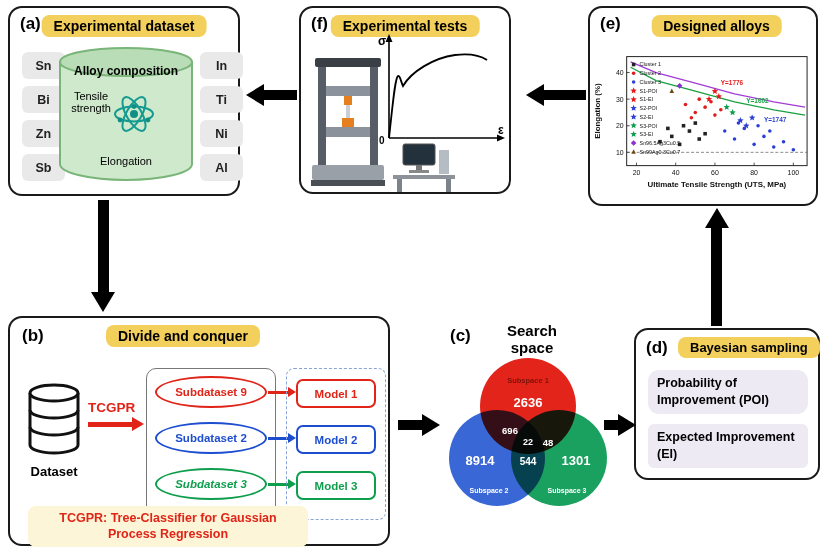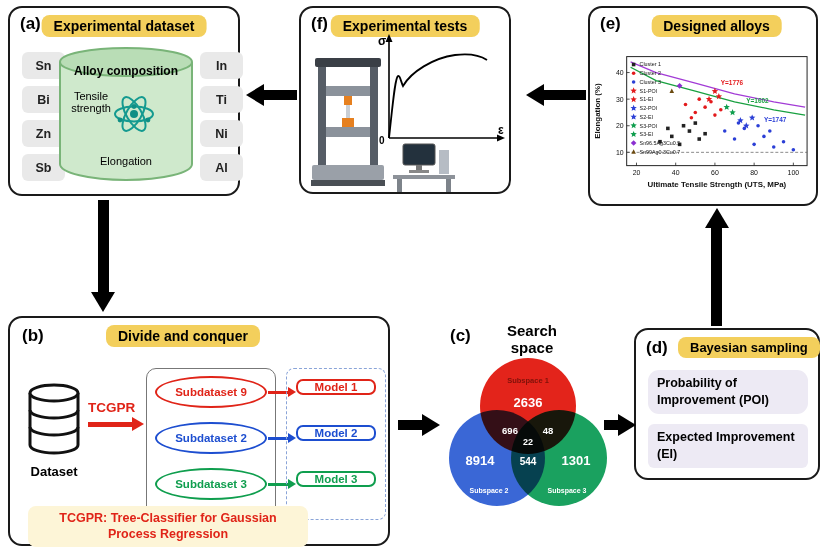--- a/index.html
+++ b/index.html
@@ -26,21 +26,21 @@
                 border-bottom:11px solid transparent; border-right:18px solid #000; }
   .head-down  { position:absolute; width:0; height:0; border-left:12px solid transparent;
                 border-right:12px solid transparent; border-top:20px solid #000; }
   .head-up    { position:absolute; width:0; height:0; border-left:12px solid transparent;
                 border-right:12px solid transparent; border-bottom:20px solid #000; }
 
   
   .subd { position:absolute; width:112px; height:32px; border:2.2px solid; border-radius:50%;
           display:flex; align-items:center; justify-content:center; font-weight:bold;
           font-size:11.5px; background:#fff; }
-  .model { position:absolute; width:80px; height:16px; border:2px solid; border-radius:7px;
+  .model { position:absolute; width:80px; height:29px; border:2px solid; border-radius:7px;
            display:flex; align-items:center; justify-content:center; font-weight:bold;
            font-size:11.5px; background:#fff; }
   .c-red   { color:#e02418; border-color:#e02418; }
   .c-blue  { color:#1d4ed0; border-color:#1d4ed0; }
   .c-green { color:#0f9e4e; border-color:#0f9e4e; }
   .mini-shaft { position:absolute; height:2.5px; width:20px; }
   .mini-head  { position:absolute; width:0; height:0; border-top:5px solid transparent;
                 border-bottom:5px solid transparent; border-left:8px solid; }
   .as-red{background:#e02418;} .ah-red{border-left-color:#e02418;}
   .as-blue{background:#1d4ed0;} .ah-blue{border-left-color:#1d4ed0;}
@@ -244,21 +244,21 @@
 
     <div style="position:absolute; left:78px; top:82px; color:#e02418; font-weight:bold; font-size:13.5px;">TCGPR</div>
     <div class="mini-shaft as-red" style="left:78px; top:104px; width:44px; height:5px;"></div>
     <div style="position:absolute; left:122px; top:99px; width:0; height:0; border-top:7.5px solid transparent;
                 border-bottom:7.5px solid transparent; border-left:12px solid #e02418;"></div>
 
     <div style="position:absolute; left:136px; top:50px; width:130px; height:152; height:152px;
                 border:1.5px solid #777; border-radius:10px;"></div>
     <div class="subd c-red" style="left:145px; top:58px;">Subdataset 9</div>
     <div class="subd c-blue" style="left:145px; top:104px;">Subdataset 2</div>
-    <div class="subd c-green" style="left:145px; top:150px;">Subdataset 3</div>
+    <div class="subd c-green" style="left:145px; top:150px;font-style:italic;">Subdataset 3</div>
 
     <div class="mini-shaft as-red" style="left:258px; top:73px;"></div>
     <div class="mini-head ah-red" style="left:278px; top:69px;"></div>
     <div class="mini-shaft as-blue" style="left:258px; top:119px;"></div>
     <div class="mini-head ah-blue" style="left:278px; top:115px;"></div>
     <div class="mini-shaft as-green" style="left:258px; top:165px;"></div>
     <div class="mini-head ah-green" style="left:278px; top:161px;"></div>
 
     <div style="position:absolute; left:276px; top:50px; width:100px; height:152px;
                 border:1.6px dashed #8aa4d8; border-radius:8px;"></div>
@@ -277,21 +277,21 @@
     <div class="venn-wrap" style="left:0; top:0; width:192px; height:220px;">
       <div class="venn-circle" style="left:44px; top:40px; background:#e3241b;"></div>
       <div class="venn-circle" style="left:13px; top:92px; background:#3a67d6;"></div>
       <div class="venn-circle" style="left:75px; top:92px; background:#1aa15f;"></div>
     </div>
 
     <div class="venn-labels" style="left:0; top:0; width:192px; height:220px;">
       <div class="vlab" style="left:92px; top:62px; font-size:7.5px; color:#7e120a;">Subspace 1</div>
       <div class="vlab" style="left:92px; top:84px; font-size:13px;">2636</div>
       <div class="vlab" style="left:74px; top:112px; font-size:9.5px;">696</div>
-      <div class="vlab" style="left:112px; top:112px; font-size:9.5px;">48</div>
+      <div class="vlab" style="left:112px; top:124px; font-size:9.5px;">48</div>
       <div class="vlab" style="left:92px; top:124px; font-size:9px;">22</div>
       <div class="vlab" style="left:44px; top:142px; font-size:13px;">8914</div>
       <div class="vlab" style="left:92px; top:143px; font-size:10px;">544</div>
       <div class="vlab" style="left:140px; top:142px; font-size:13px;">1301</div>
       <div class="vlab" style="left:53px; top:172px; font-size:7px;">Subspace 2</div>
       <div class="vlab" style="left:131px; top:172px; font-size:7px;">Subspace 3</div>
     </div>
   </div>
 
   <div class="panel" style="left:634px; top:328px; width:186px; height:152px;">

